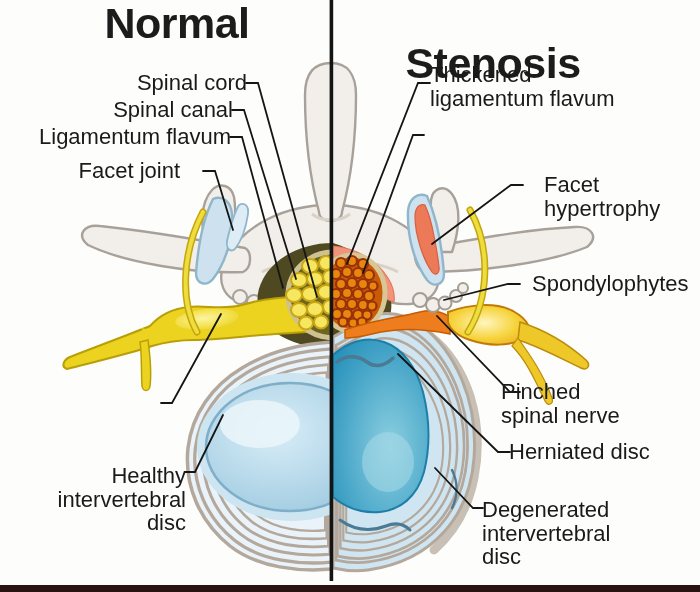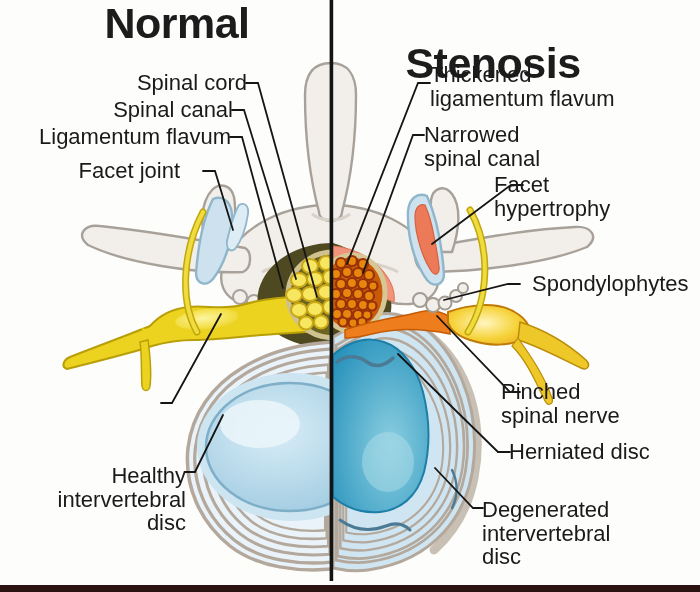--- a/index.html
+++ b/index.html
@@ -272,23 +272,21 @@
   <div class="label r" style="right:453px;top:71px;">Spinal cord</div>
   <div class="label r" style="right:467px;top:98px;">Spinal canal</div>
   <div class="label r" style="right:469px;top:125px;">Ligamentum flavum</div>
   <div class="label r" style="right:520px;top:159px;">Facet joint</div>
   <div class="label r" style="right:514px;top:464px;">Healthy
 intervertebral
 disc</div>
 
   <div class="label" style="left:430px;top:63px;">Thickened
 ligamentum flavum</div>
-  <div class="label" style="left:424px;top:123px;">Narrowed
-spinal canal</div>
-  <div class="label" style="left:494px;top:173px;">Facet
+  <div class="label" style="left:544px;top:173px;">Facet
 hypertrophy</div>
   <div class="label" style="left:519px;top:272px;margin-left:13px;">Spondylophytes</div>
   <div class="label" style="left:501px;top:380px;">Pinched
 spinal nerve</div>
   <div class="label" style="left:509px;top:440px;">Herniated disc</div>
   <div class="label" style="left:482px;top:498px;">Degenerated
 intervertebral
 disc</div>
 
   <div class="footer-bar"></div>

